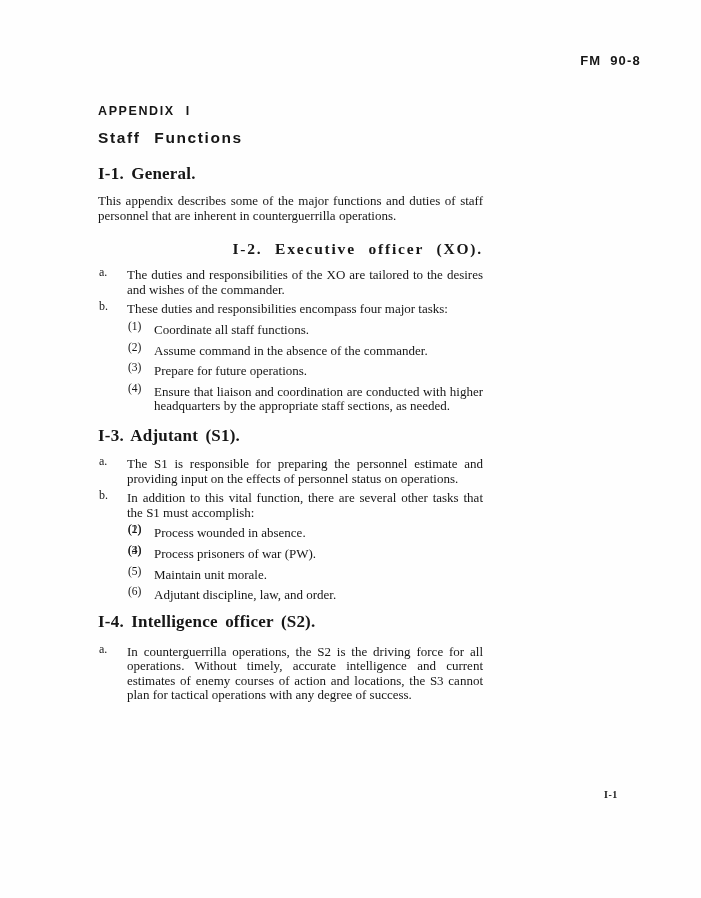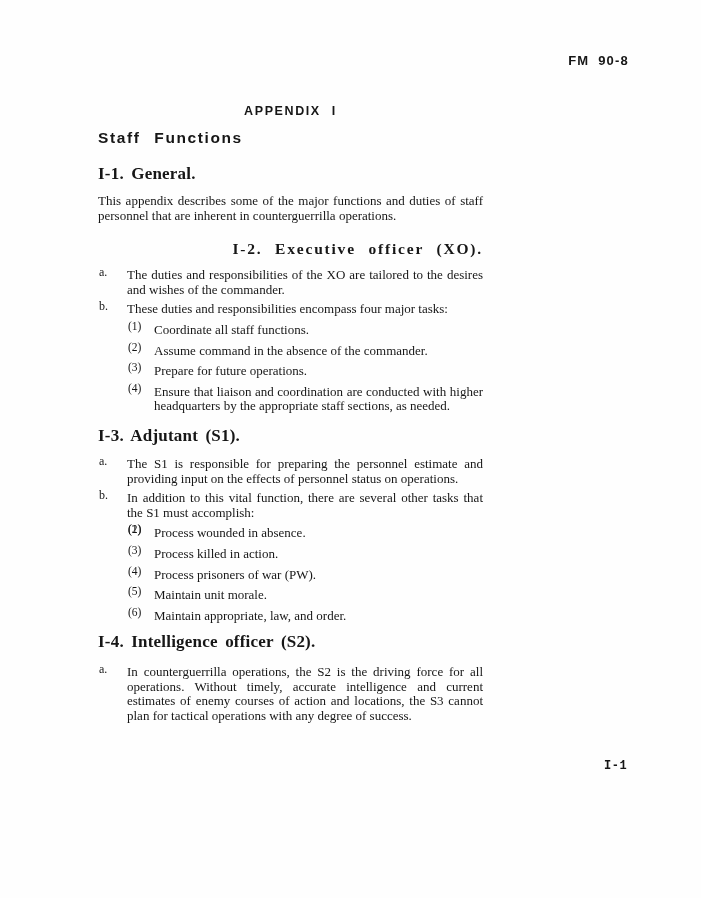--- a/index.html
+++ b/index.html
@@ -13,36 +13,35 @@
     width: 701px;
     height: 898px;
     background: #fefefe;
     color: #161616;
     font-family: "Liberation Serif", "DejaVu Serif", serif;
     overflow: hidden;
   }
   .doc-ref {
     position: absolute;
     top: 53px;
-    right: 72px;
+    right: 60px;
     font-family: "Liberation Sans", "DejaVu Sans", sans-serif;
     font-weight: bold;
     font-size: 13px;
     letter-spacing: 1.2px;
     word-spacing: 4px;
   }
   .content {
     position: absolute;
     left: 98px;
     top: 0;
     width: 385px;
   }
   .appendix-label {
     margin-top: 104px;
-    text-align: center;
     font-family: "Liberation Sans", "DejaVu Sans", sans-serif;
     font-weight: bold;
     font-size: 12.5px;
     letter-spacing: 1.6px;
     word-spacing: 6px;
   }
   .doc-title {
     margin-top: 11px;
     text-align: left;
     font-family: "Liberation Sans", "DejaVu Sans", sans-serif;
@@ -95,25 +94,25 @@
   .item-text {
     font-size: 13px;
     line-height: 14.6px;
     text-align: justify;
   }
   .gap-sm  { margin-top: 5px; }
   .h2-i3   { margin-top: 12px; margin-bottom: 11px; }
   .h2-i4   { margin-top: 9px; margin-bottom: 13px; }
   .page-number {
     position: absolute;
-    top: 759px;
+    top: 789px;
     left: 604px;
-    font-family: Liberation Mono, monospace;
-    font-weight: bold;
-    font-size: 12px;
+    font-family: Liberation Serif, serif;
+    font-weight: bold;
+    font-size: 10px;
     letter-spacing: 0.5px;
   }
 </style>
 </head>
 <body>
 
 <div class="page">
 
   <div class="doc-ref">FM 90-8</div>
 
@@ -168,33 +167,32 @@
 
     <div class="sub">
       <span class="lbl">(1)</span>
     </div>
     <div class="sub">
       <span class="lbl">(2)</span>
       <div class="item-text">Process wounded in absence.</div>
     </div>
     <div class="sub">
       <span class="lbl">(3)</span>
-      <div class="item-text">Process killed in action.</div>
     </div>
     <div class="sub">
       <span class="lbl">(4)</span>
       <div class="item-text">Process prisoners of war (PW).</div>
     </div>
     <div class="sub">
       <span class="lbl">(5)</span>
       <div class="item-text">Maintain unit morale.</div>
     </div>
     <div class="sub">
       <span class="lbl">(6)</span>
-      <div class="item-text">Maintain appropriate, law, and order.</div>
+      <div class="item-text">Adjutant discipline, law, and order.</div>
     </div>
 
     <h2 class="h2-i4">I-4. Intelligence officer (S2).</h2>
 
     <div class="item">
       <span class="lbl">a.</span>
       <div class="item-text">In counterguerrilla operations, the S2 is the driving force for all operations. Without timely, accurate intelligence and current estimates of enemy courses of action and locations, the S3 cannot plan for tactical operations with any degree of success.</div>
     </div>
 
   </div>

